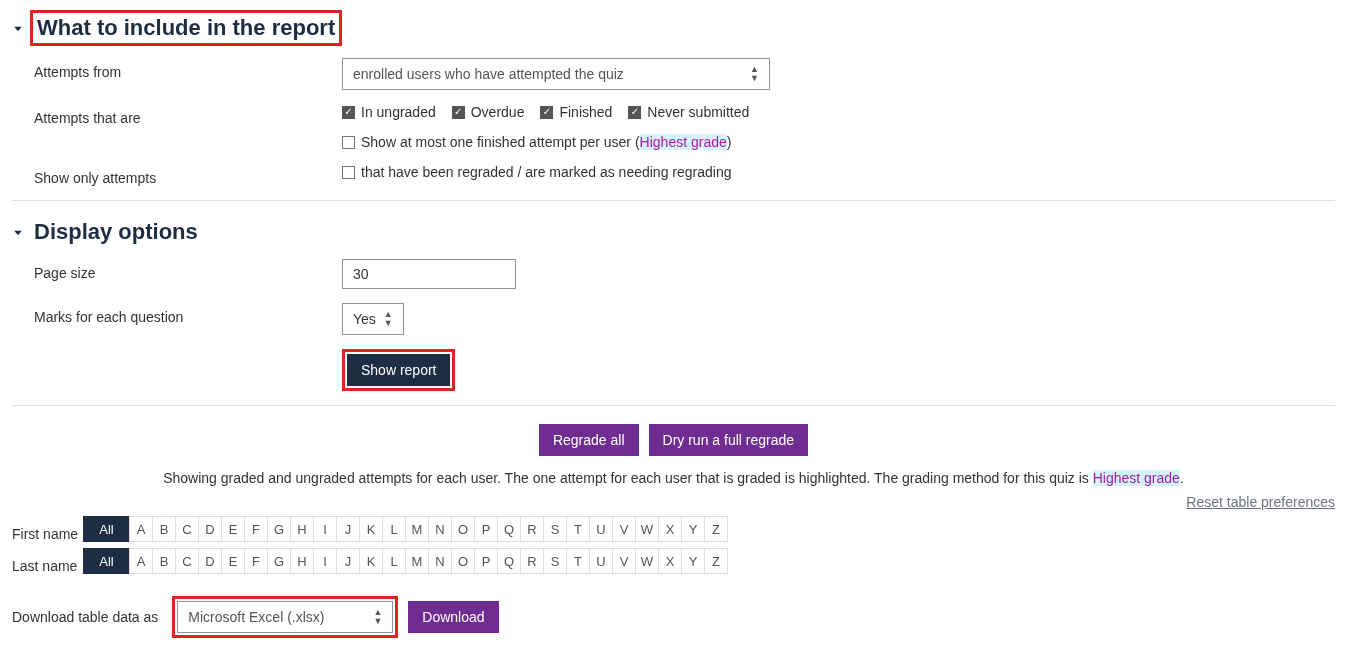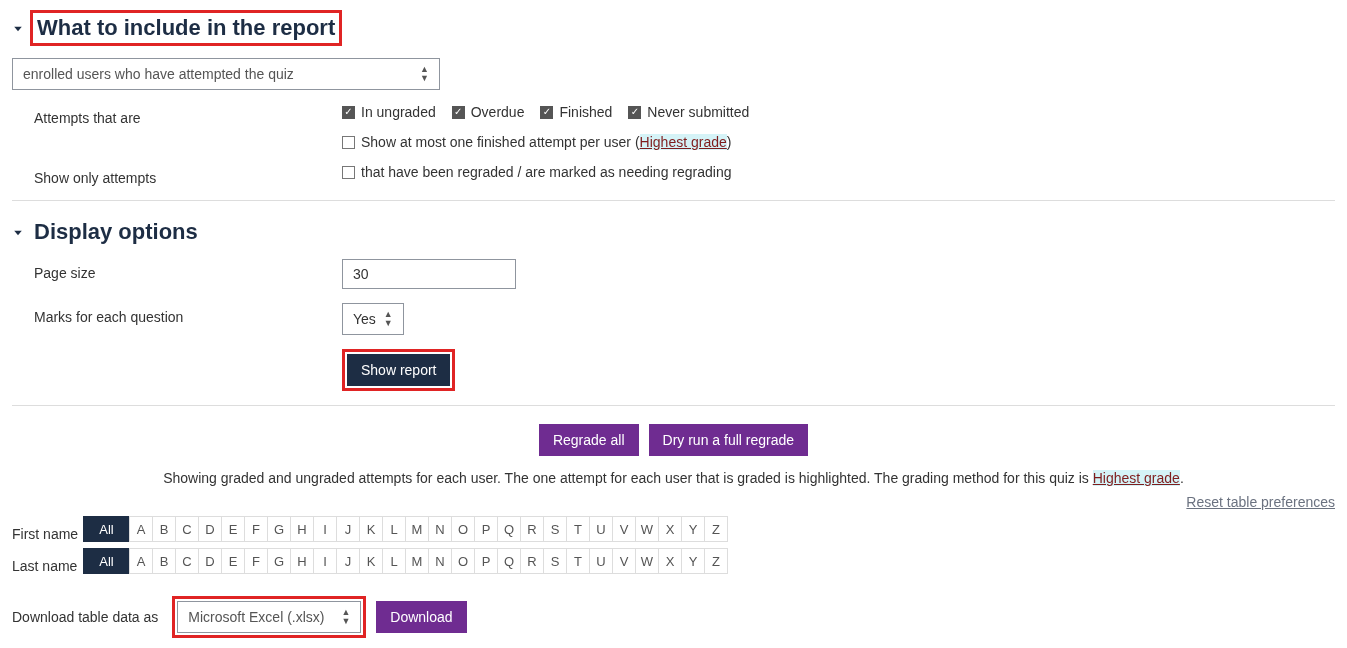--- a/index.html
+++ b/index.html
@@ -93,23 +93,22 @@
     height: 13px;
     border: 1px solid #777;
     display: inline-flex;
     align-items: center;
     justify-content: center;
     font-size: 10px;
     line-height: 1;
   }
   .chkbox.checked { background: #555; color: #fff; border-color: #555; }
   .link-hl {
-    color: #7f1d1d;
+    color: #a21caf;
     background: #d5f3f7;
-    text-decoration: underline;
   }
   .btn {
     display: inline-block;
     padding: 8px 14px;
     color: #fff;
     cursor: pointer;
     font-size: 14px;
   }
   .btn-navy { background: #1d2d44; }
   .btn-purple { background: #6f2c91; }
@@ -151,41 +150,42 @@
     margin-top: 22px;
   }
   .download-label { color: #333; margin-right: 4px; }
   .select-dl-wrap {
     border: 3px solid #e02424;
     padding: 2px;
   }
   .select-dl {
     border: 1px solid #8f959e;
     padding: 6px 10px;
-    width: 184px;
+    width: 216px;
     color: #555;
     display: flex;
     align-items: center;
     justify-content: space-between;
   }
   .field-stack { display:flex; flex-direction:column; gap:14px; }
 </style>
 </head>
 <body>
 
 <div class="section-header">
   <span class="chevron">
     <svg viewBox="0 0 16 16">
         <path fill="currentColor" d="M3 5l5 6 5-6z"></path>
       </svg>
   </span>
   <span class="section-title title-highlight">What to include in the report</span>
 </div>
 
 <div class="row">
+  <div class="label-col">Attempts from</div>
   <div class="field-col">
     <div class="select-box">
       <span>enrolled users who have attempted the quiz</span>
       <span class="select-caret">▲<br>▼</span>
     </div>
   </div>
 </div>
 
 <div class="row">
   <div class="label-col">Attempts that are</div>

